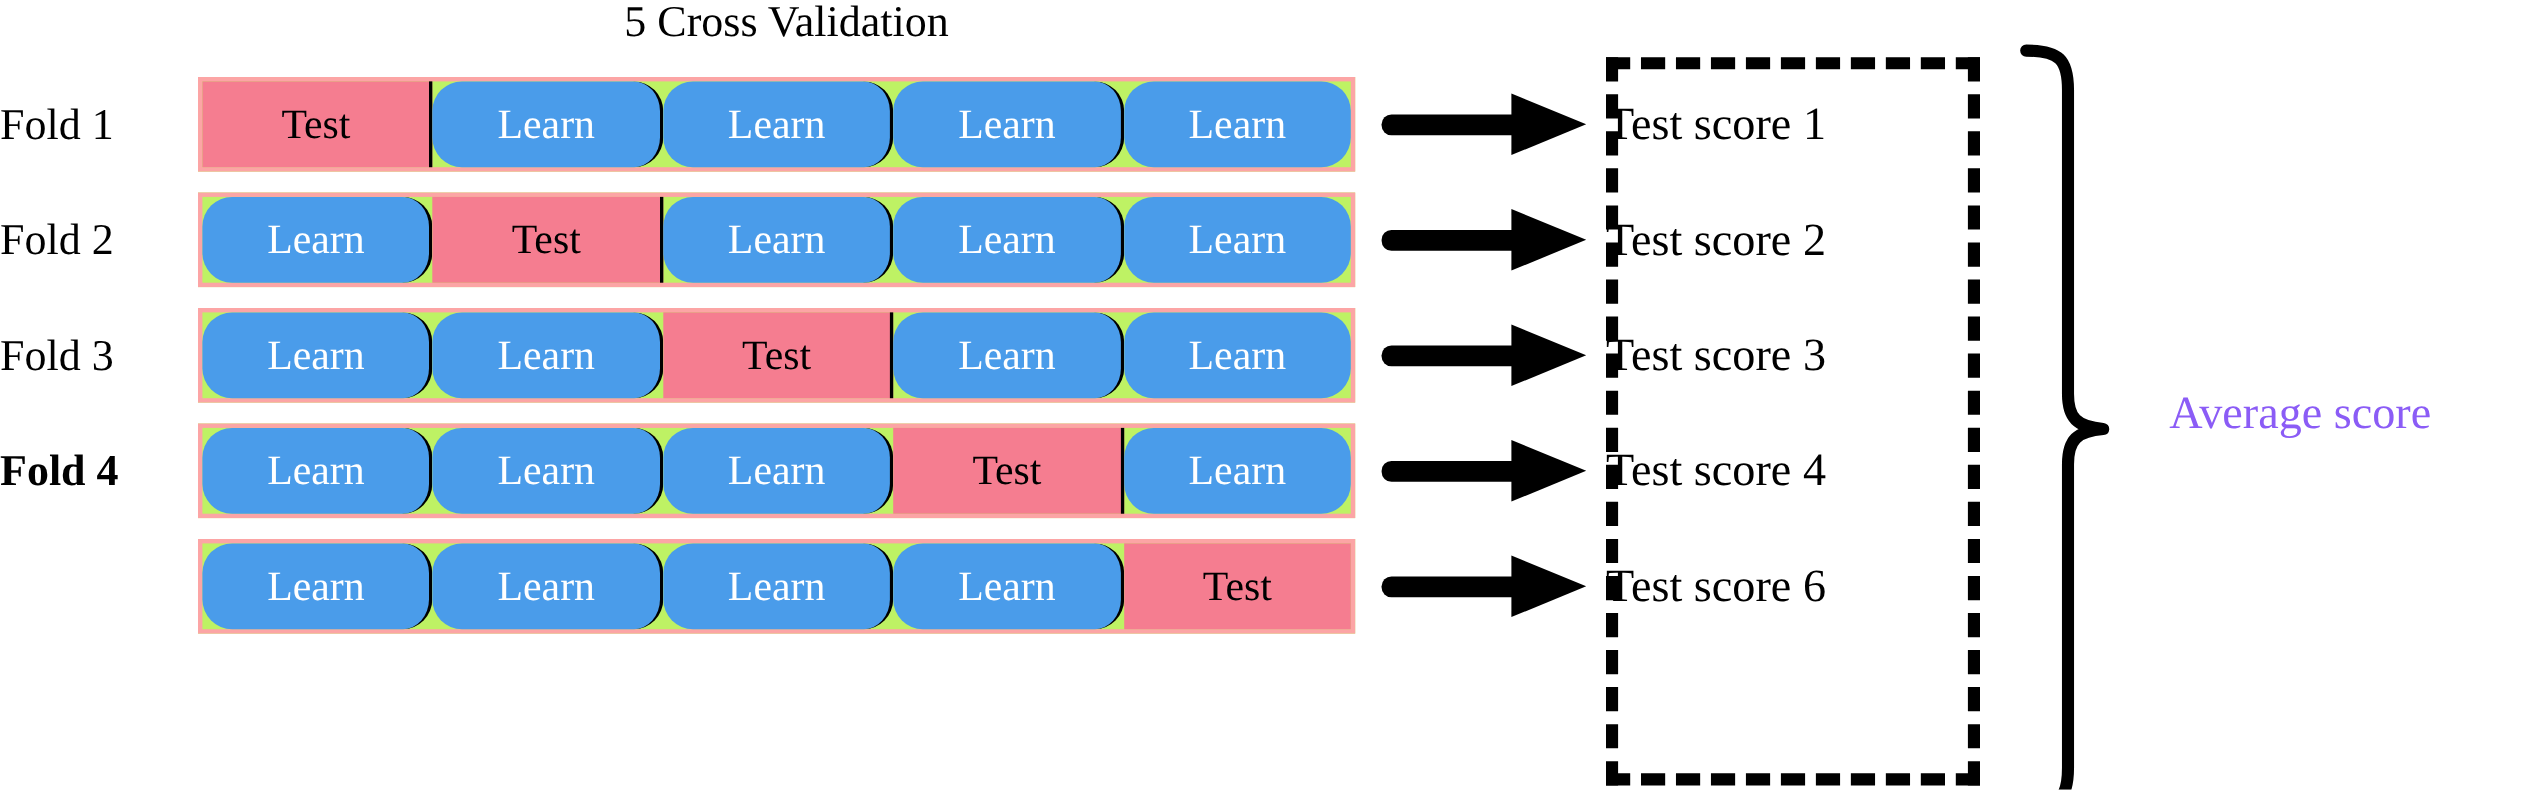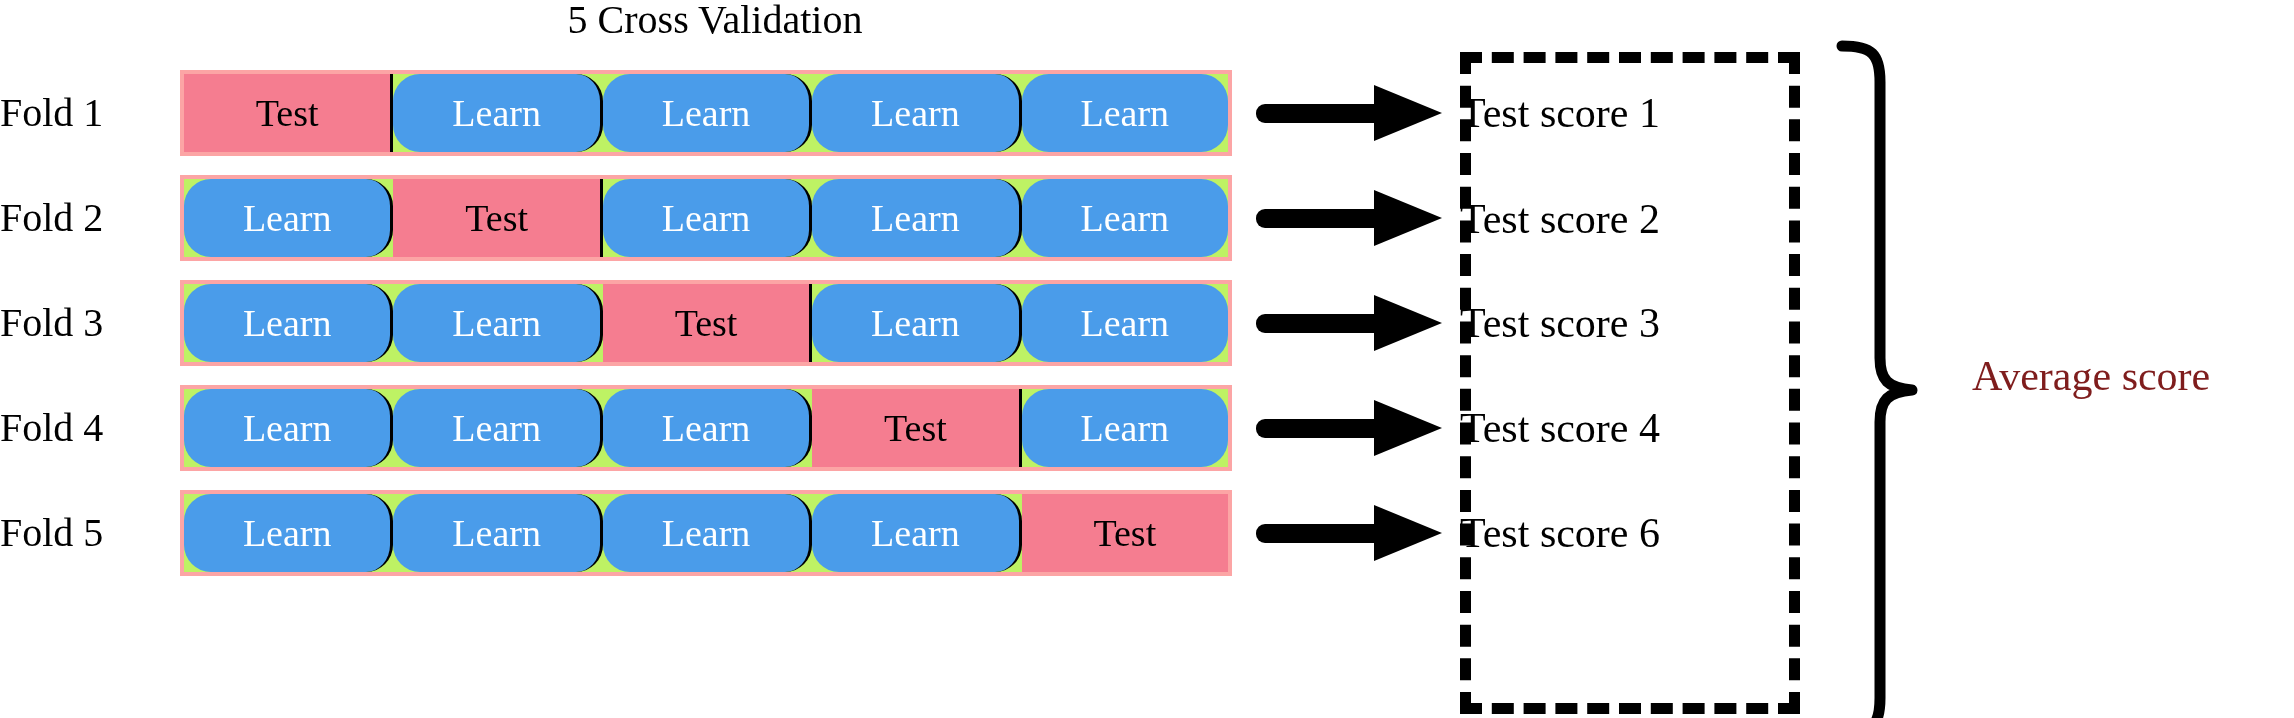--- a/index.html
+++ b/index.html
@@ -130,36 +130,35 @@
     width: 120px;
     height: 680px;
   }
 
   
   #average-score {
     position: absolute;
     left: 1972px;
     top: 352px;
     font-size: 42px;
-    color: #7f1d1d;
+    color: #8b5cf6;
     white-space: nowrap;
   }
 </style>
 </head>
 <body>
 
 <div id="stage">
 
   <div id="chart-title">5 Cross Validation</div>
 
   <div class="fold-label" style="top:70px;">Fold 1</div>
   <div class="fold-label" style="top:175px;">Fold 2</div>
   <div class="fold-label" style="top:280px;">Fold 3</div>
-  <div class="fold-label" style="top:385px;">Fold 4</div>
-  <div class="fold-label" style="top:490px;">Fold 5</div>
+  <div class="fold-label" style="top:385px;font-weight:bold;">Fold 4</div>
 
   <div class="fold-row" style="top:70px;">
     <div class="cell test">Test</div>
     <div class="cell learn">Learn</div>
     <div class="cell learn">Learn</div>
     <div class="cell learn">Learn</div>
     <div class="cell learn">Learn</div>
   </div>
 
   <div class="fold-row" style="top:175px;">

